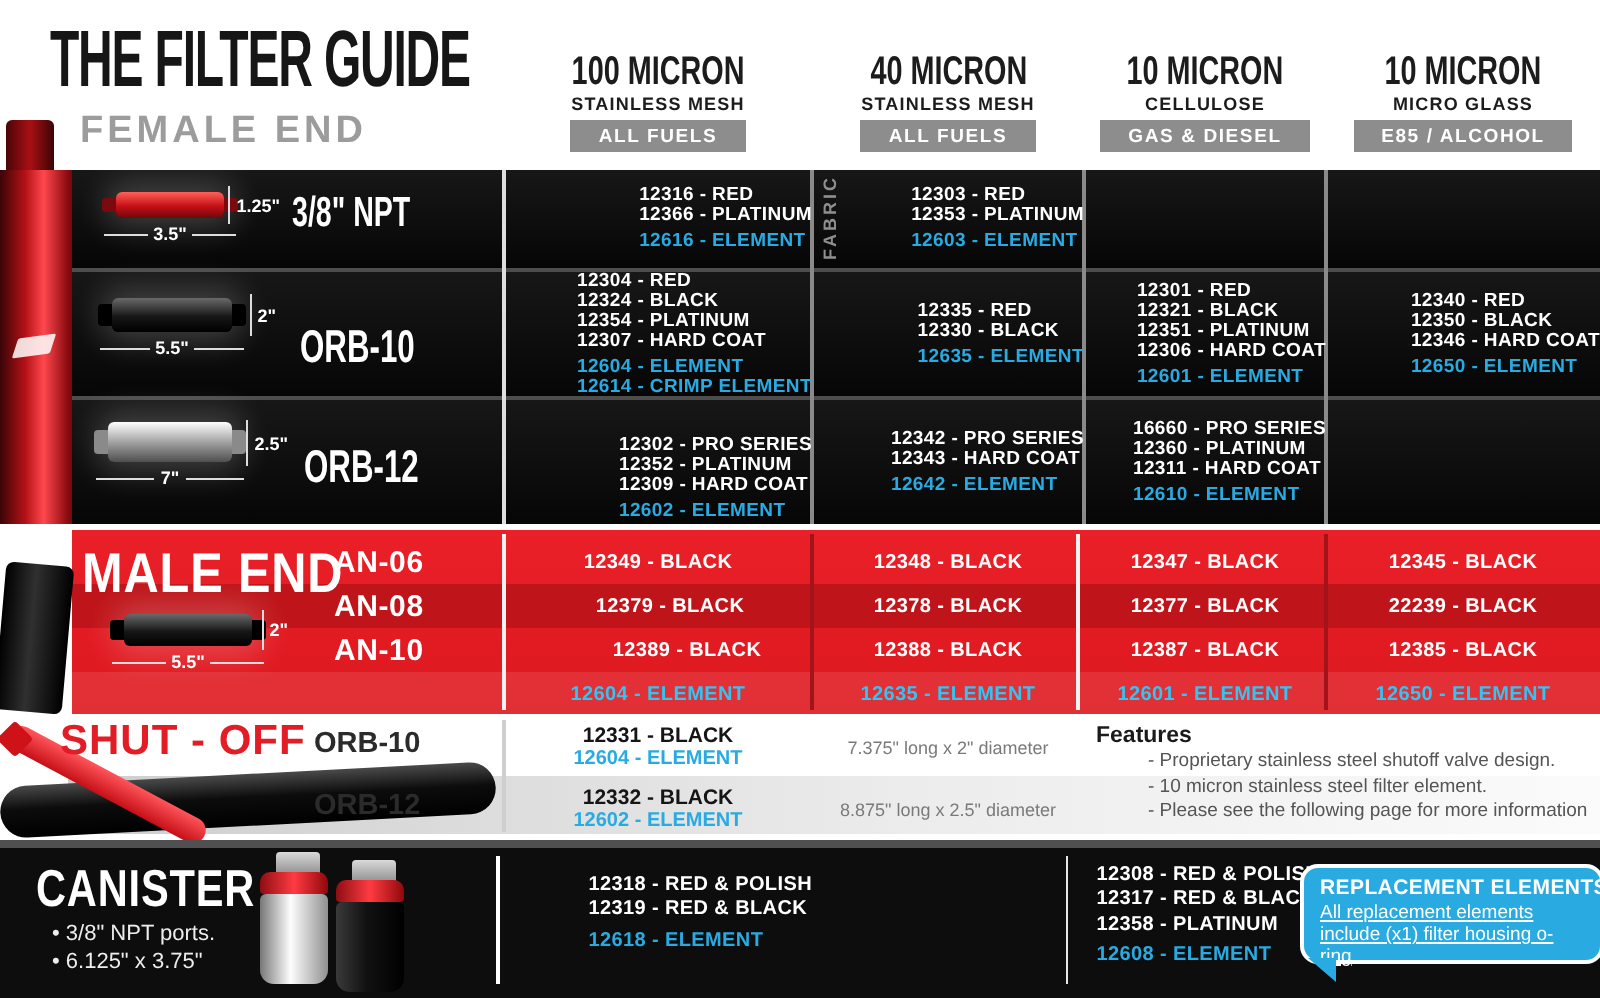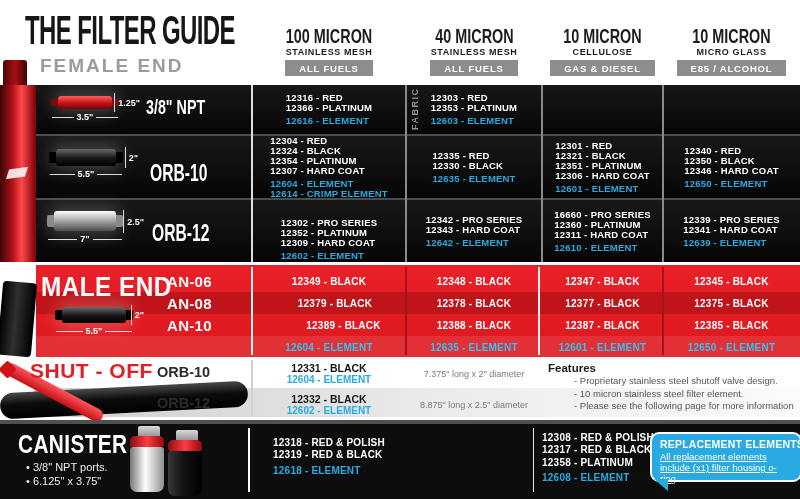--- a/index.html
+++ b/index.html
@@ -18,21 +18,21 @@
   .badge { margin-top:3px; background:#8d8d8d; color:#fff; font-weight:bold; font-size:9.5px;
            letter-spacing:.8px; padding:2.5px 14px; white-space:nowrap; }
 
   
   .band-female { position:absolute; left:36px; top:85px; width:764px; height:177px; background:#0a0a0a; }
   .frow { position:absolute; left:0; right:0; background:linear-gradient(180deg,#171717,#060606); }
   .fsep { position:absolute; left:0; right:0; height:2px; background:#4d4d4d; }
   .vdiv { position:absolute; top:0; }
   .rowlabel { position:absolute; color:#fff; font-weight:bold; font-size:21px; white-space:nowrap;
               transform:scaleX(.68); transform-origin:0 0; letter-spacing:0; }
-  .cell { position:absolute; display:flex; align-items:center; justify-content:center; }
+  .cell { position:absolute; display:flex; align-items:center; justify-content:flex-end; }
   .cb { text-align:left; }
   .part { color:#fff; font-weight:bold; font-size:9.5px; line-height:10px; letter-spacing:.2px; white-space:nowrap; }
   .elems { margin-top:3px; }
   .elem { color:#29abe2; font-weight:bold; font-size:9.5px; line-height:10px; letter-spacing:.2px; white-space:nowrap; }
   .fabric { position:absolute; color:#8f8f8f; font-weight:bold; font-size:9px; letter-spacing:1.5px;
             writing-mode:vertical-rl; transform:rotate(180deg); }
 
   
   .thumb { position:absolute; }
   .t-body { position:relative; border-radius:3px; box-shadow:0 0 16px 5px rgba(255,255,255,.20); }
@@ -267,29 +267,20 @@
     <div class="cell" style="left:506px;top:115px;width:121px;height:62px">
       <div class="cb">
         <div class="part">16660 - PRO SERIES</div>
         <div class="part">12360 - PLATINUM</div>
         <div class="part">12311 - HARD COAT</div>
         <div class="elems">
             <div class="elem">12610 - ELEMENT</div>
           </div>
       </div>
     </div>
-    <div class="cell" style="left:627px;top:115px;width:137px;height:62px">
-      <div class="cb">
-        <div class="part">12339 - PRO SERIES</div>
-        <div class="part">12341 - HARD COAT</div>
-        <div class="elems">
-            <div class="elem">12639 - ELEMENT</div>
-          </div>
-      </div>
-    </div>
   </div>
 
   <div class="band-male">
     <div class="mstripe" style="top:27px;height:22px"></div>
     <div class="mlight" style="top:71px;height:21px"></div>
     <div class="vdiv" style="left:215px;width:2px;top:2px;height:88px;background:#f2f2f2"></div>
     <div class="vdiv" style="left:369px;width:2px;top:2px;height:88px;background:#a3141a"></div>
     <div class="vdiv" style="left:502px;width:2px;top:2px;height:88px;background:#f2f2f2"></div>
     <div class="vdiv" style="left:626px;width:2px;top:2px;height:88px;background:#a3141a"></div>
 
@@ -309,21 +300,21 @@
     <div class="anlabel" style="left:131px;top:52px">AN-10</div>
 
     <div class="mcell" style="left:216px;top:5px;width:154px">12349 - BLACK</div>
     <div class="mcell" style="left:370px;top:5px;width:136px">12348 - BLACK</div>
     <div class="mcell" style="left:506px;top:5px;width:121px">12347 - BLACK</div>
     <div class="mcell" style="left:627px;top:5px;width:137px">12345 - BLACK</div>
 
     <div class="mcell" style="left:216px;top:27px;width:166px">12379 - BLACK</div>
     <div class="mcell" style="left:370px;top:27px;width:136px">12378 - BLACK</div>
     <div class="mcell" style="left:506px;top:27px;width:121px">12377 - BLACK</div>
-    <div class="mcell" style="left:627px;top:27px;width:137px">12375 - BLACK</div>
+    <div class="mcell" style="left:627px;top:27px;width:137px">22239 - BLACK</div>
 
     <div class="mcell" style="left:216px;top:49px;width:183px">12389 - BLACK</div>
     <div class="mcell" style="left:370px;top:49px;width:136px">12388 - BLACK</div>
     <div class="mcell" style="left:506px;top:49px;width:121px">12387 - BLACK</div>
     <div class="mcell" style="left:627px;top:49px;width:137px">12385 - BLACK</div>
 
     <div class="mcell blue" style="left:216px;top:71px;width:154px">12604 - ELEMENT</div>
     <div class="mcell blue" style="left:370px;top:71px;width:136px">12635 - ELEMENT</div>
     <div class="mcell blue" style="left:506px;top:71px;width:121px">12601 - ELEMENT</div>
     <div class="mcell blue" style="left:627px;top:71px;width:137px">12650 - ELEMENT</div>

